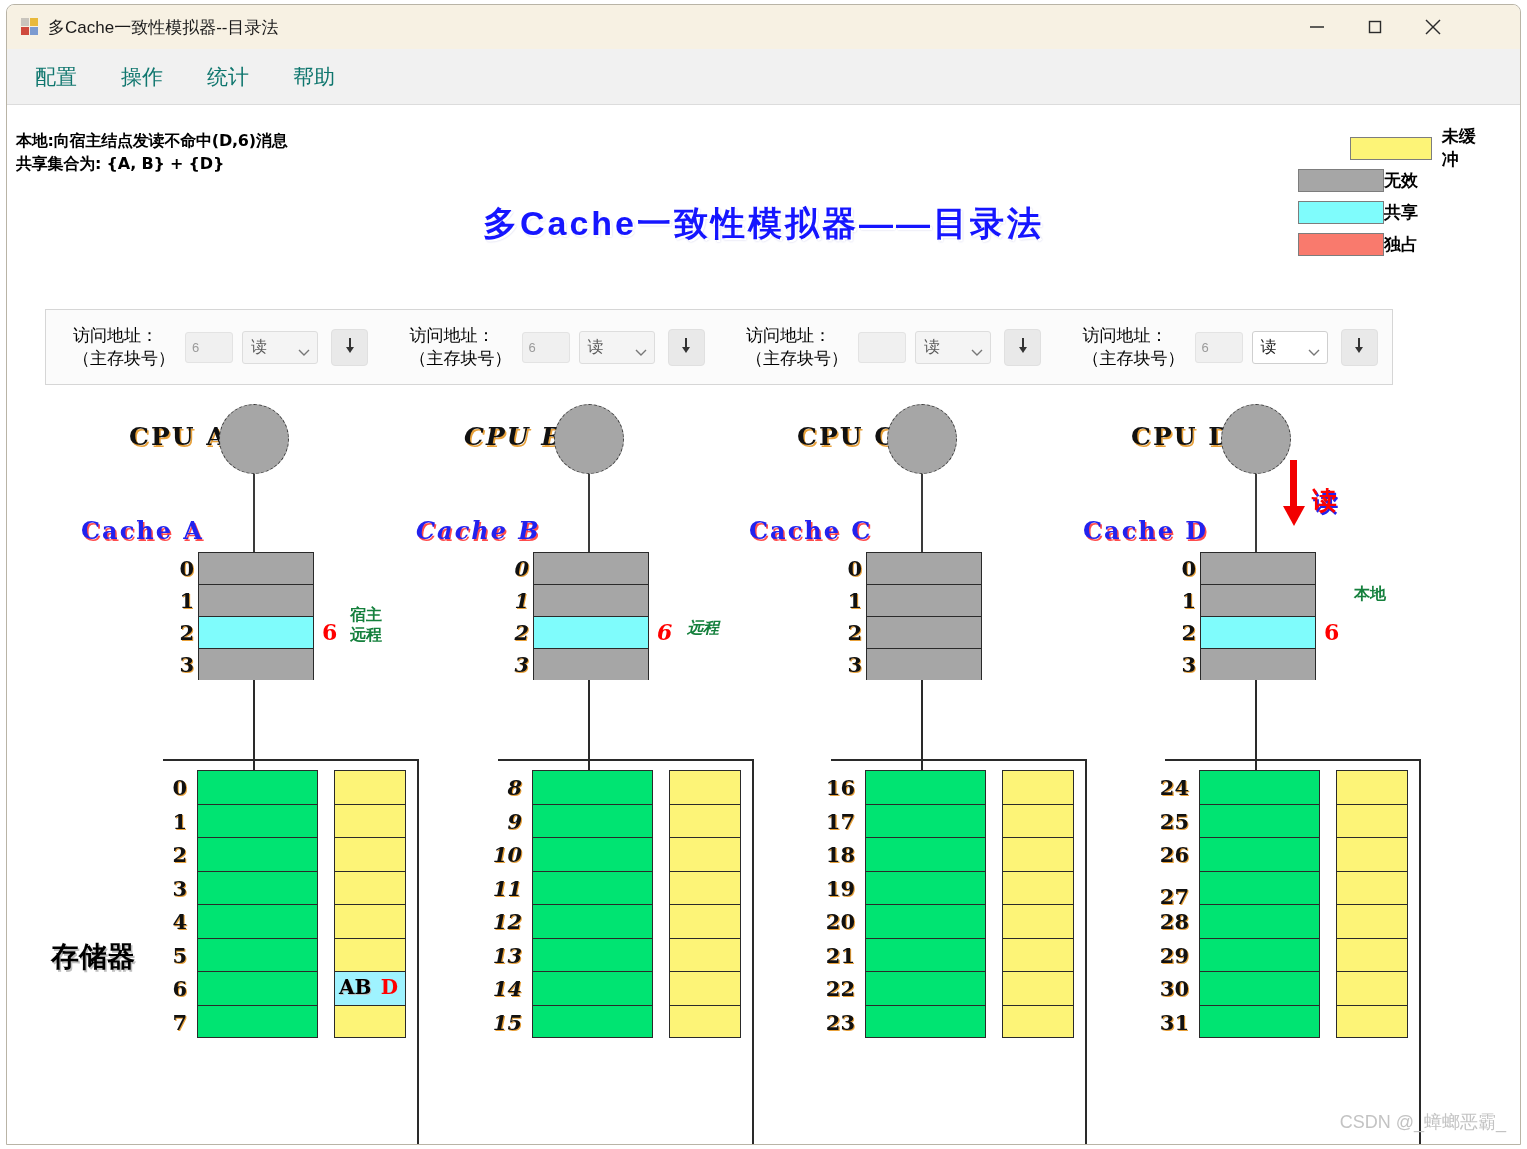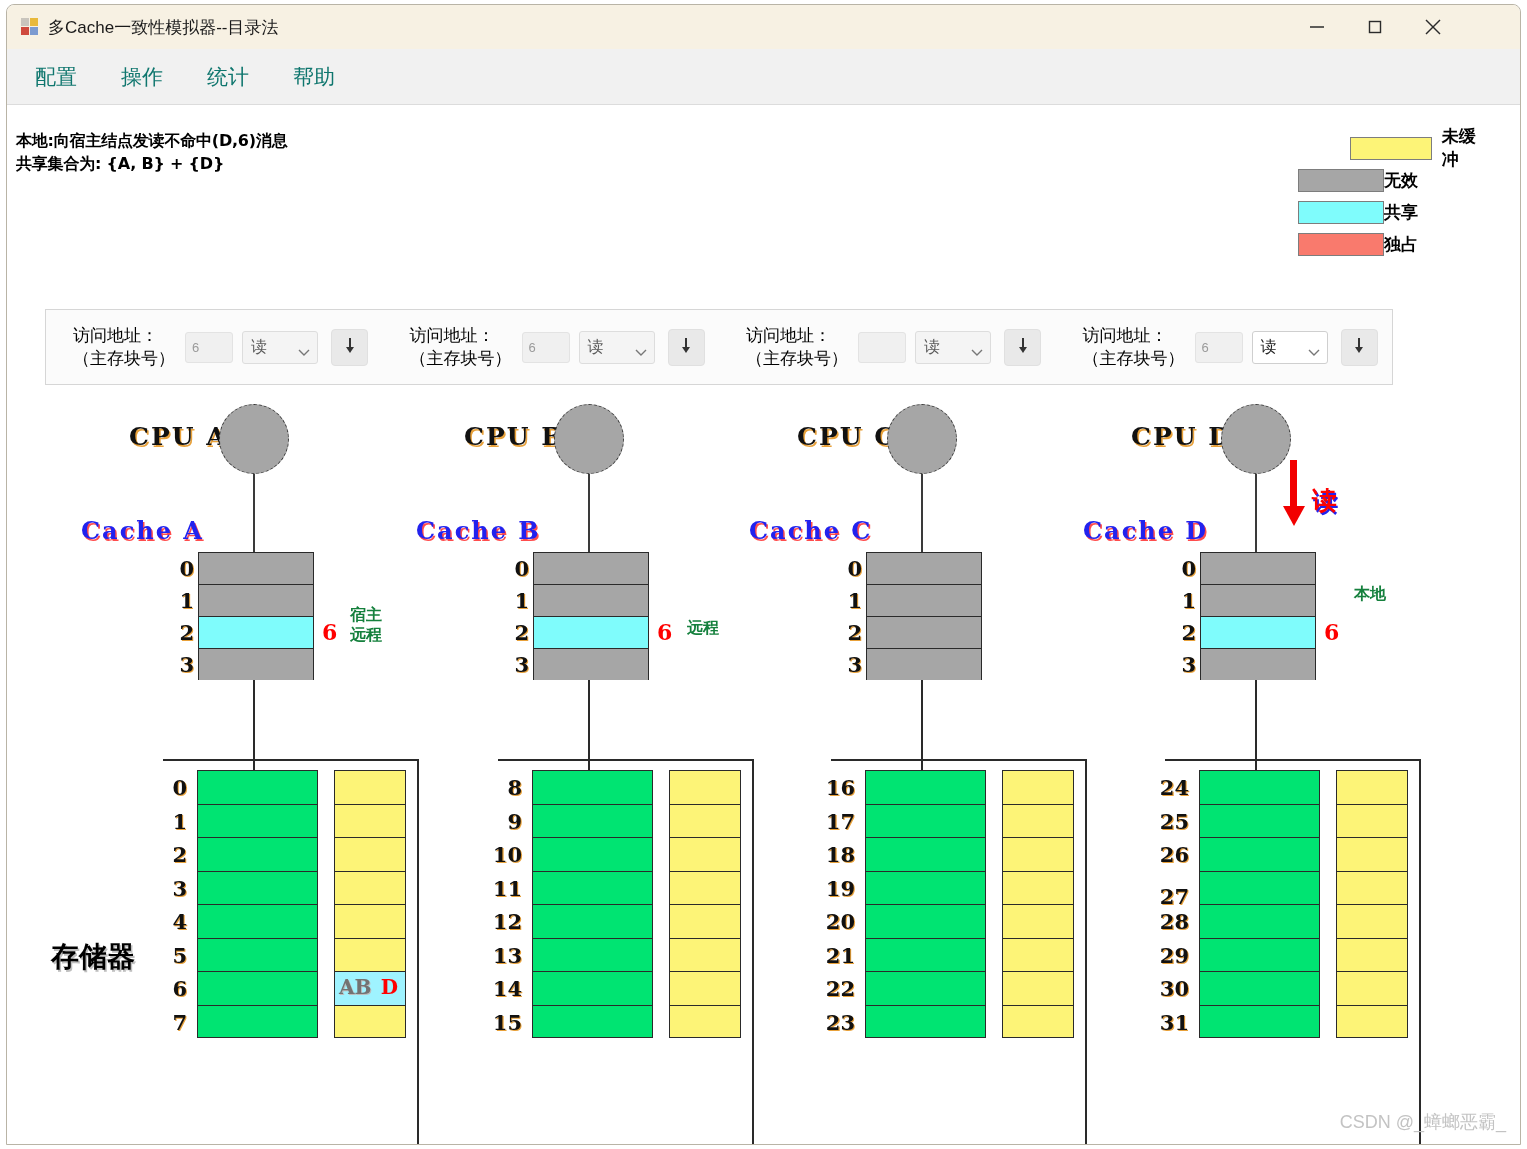--- a/index.html
+++ b/index.html
@@ -125,21 +125,21 @@
   }
   .ni-btn {
     width:37px; height:37px; margin-left:13px;
     border:1px solid #e0e0e0; background:#e9e9e9; border-radius:4px;
     display:flex; align-items:center; justify-content:center;
   }
 
   
   .node { position:absolute; top:295px; width:350px; height:740px; }
   #node-a { left:60px; }
-  #node-b { left:395px; }
+  #node-b { left:395px;font-style:italic; }
   #node-c { left:728px; }
   #node-d { left:1062px; }
 
   .cpu-label {
     position:absolute; left:62px; top:21px;
     font-family:"DejaVu Serif","Liberation Serif",serif;
     font-size:25px; font-weight:bold; color:#111;
     text-shadow:1.5px 1.5px 0 #e8a13a;
     letter-spacing:2px;
   }
@@ -207,21 +207,21 @@
   .dir-col { position:absolute; left:175px; top:0; width:72px; }
   .dir-cell {
     height:33.5px; border:1.5px solid #2a2a2a; border-bottom:none;
     background:#fdf477; position:relative;
   }
   .dir-cell:last-child { border-bottom:1.5px solid #2a2a2a; }
   .dir-cell.hl { background:#9ff3ff; }
   .dir-cell .dir-txt {
     position:absolute; left:4px; top:3px;
     font-family:"DejaVu Serif","Liberation Serif",serif;
-    font-size:20px; font-weight:bold; color:#737373;
+    font-size:20px; font-weight:bold; color:#000000;
     text-shadow:1px 1px 0 #bdbdbd;
   }
   .dir-cell .dir-owner {
     position:absolute; right:7px; top:3px;
     font-family:"DejaVu Serif","Liberation Serif",serif;
     font-size:20px; font-weight:bold; color:#ff0000;
   }
   .mem-idx {
     position:absolute; width:42px; text-align:right; left:-14px;
     font-family:"DejaVu Serif","Liberation Serif",serif;
@@ -304,20 +304,21 @@
       <div class="legend-row">
         <div class="legend-swatch" id="sw2" style="background: rgb(127, 252, 252);"></div>
         <div class="legend-label">共享</div>
       </div>
       <div class="legend-row">
         <div class="legend-swatch" id="sw3" style="background: rgb(249, 122, 109);"></div>
         <div class="legend-label">独占</div>
       </div>
     </div>
 
+    <div id="big-title">多Cache一致性模拟器——目录法</div>
 
     <div id="input-panel">
         <div class="node-input">
           <div>
             <div class="ni-label">访问地址：</div>
             <div class="ni-label">（主存块号）</div>
           </div>
           <div class="ni-addr">6</div>
           <div class="ni-select">
             <div class="sv">读</div>

